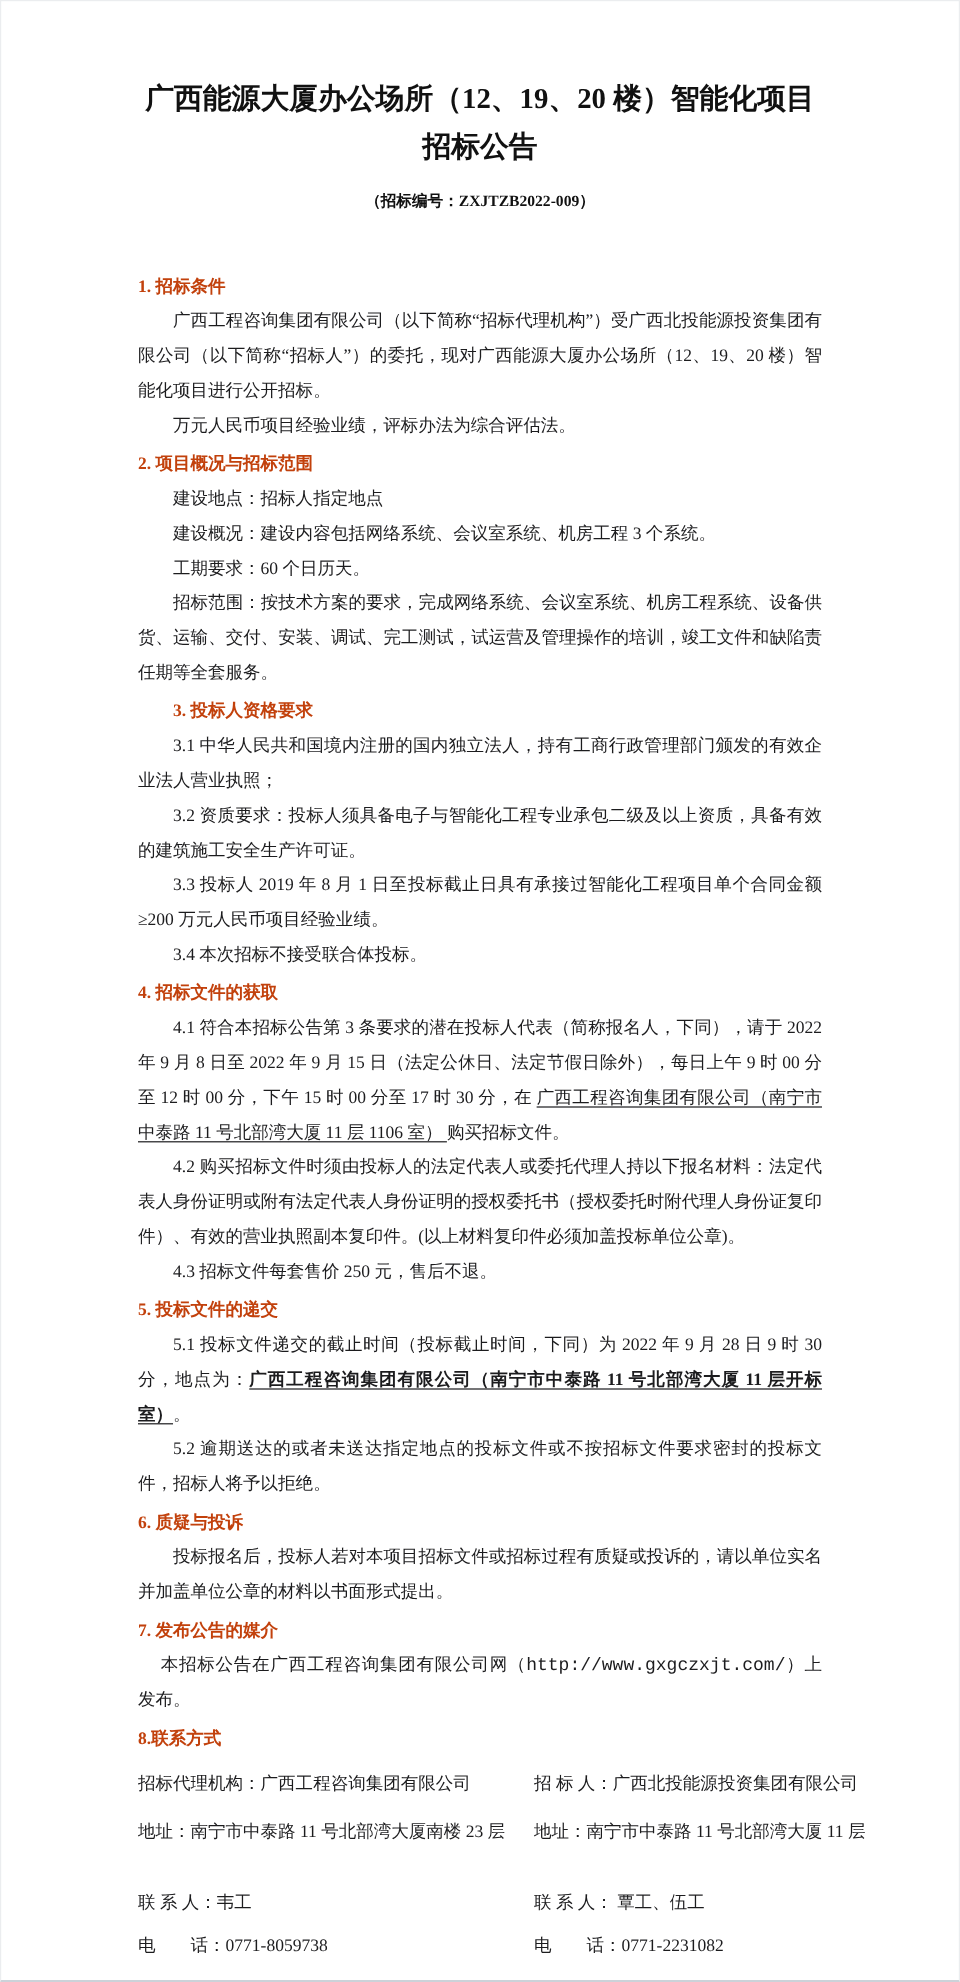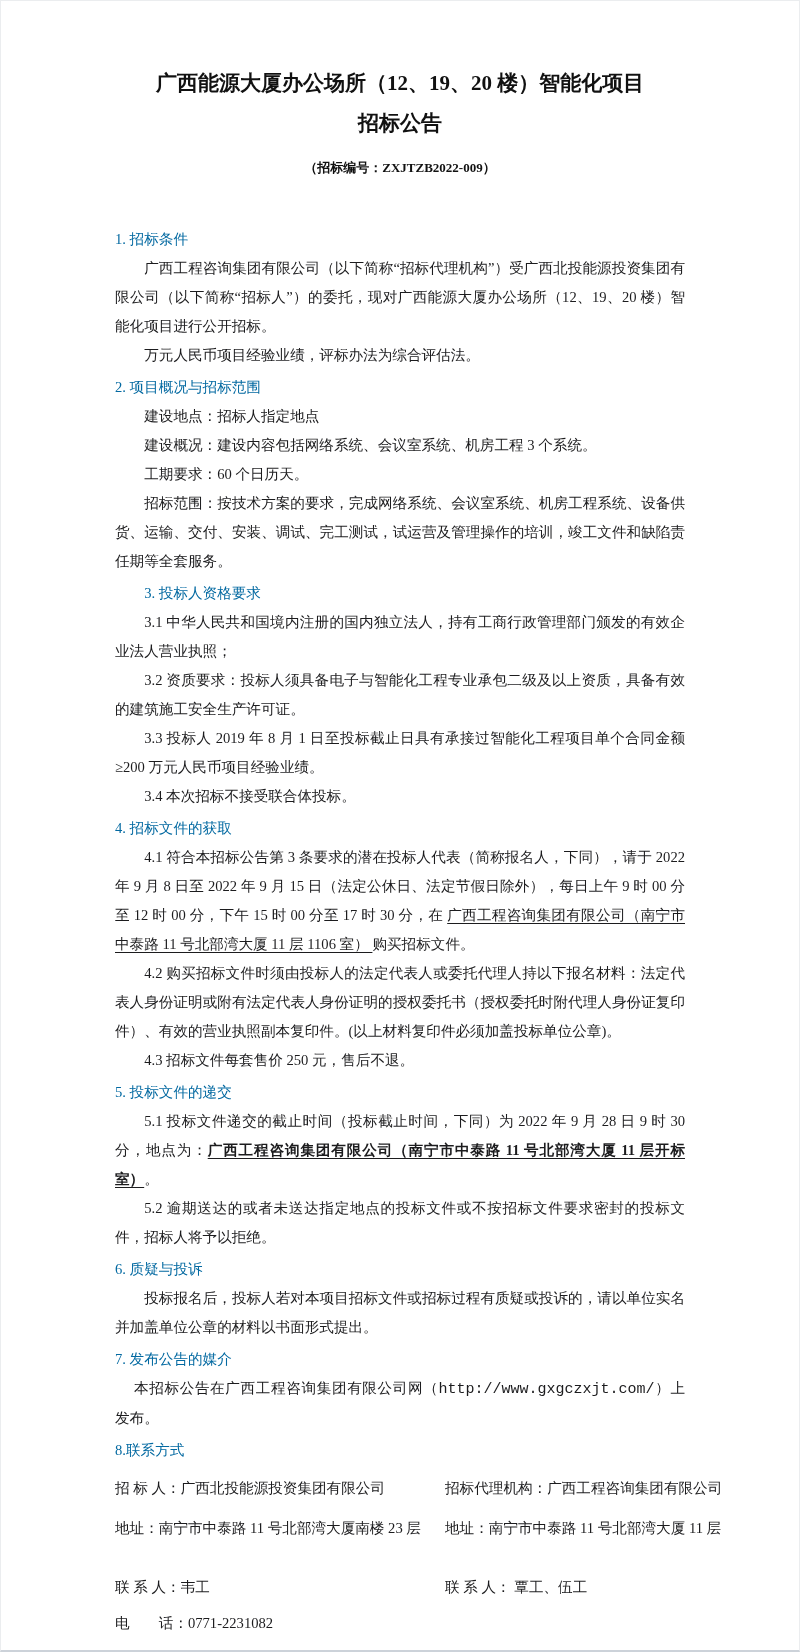--- a/index.html
+++ b/index.html
@@ -9,29 +9,29 @@
     box-sizing:border-box;
     background:#ffffff;
     border:1px solid #ebedef;
     border-bottom:2px solid #ccd2d9;
     font-family:"Liberation Serif","DejaVu Serif",serif;
     color:#1c1c1e;
     overflow:hidden;
   }
   .content{padding:62px 114px 0 114px;}
   .doc-title{
-    font-size:21px;font-weight:700;color:#111;
+    font-size:24px;font-weight:700;color:#111;
     text-align:center;line-height:40px;margin:0;
   }
   .tender-no{
     font-size:13px;font-weight:700;color:#111;
     text-align:center;line-height:22px;margin-top:14px;
   }
   .body-text{margin-top:46px;font-size:14.6px;line-height:29px;text-align:justify;}
-  .sec-head{font-weight:400;color:#0369a1;margin:3px 0 0 0;}
+  .sec-head{font-weight:700;color:#c2410c;margin:3px 0 0 0;}
   .sec-head.indented{margin-left:2em;}
   p.para{margin:0;}
   .indent{text-indent:2em;}
   .indent-sm{text-indent:1.3em;}
   .u{text-decoration:underline;text-underline-offset:3px;}
   .bu{font-weight:700;text-decoration:underline;text-underline-offset:3px;}
   .mono{font-family:"Liberation Mono","DejaVu Sans Mono",monospace;font-size:15px;}
   .contacts{margin-top:9px;}
   .c-row{display:grid;grid-template-columns:330px 1fr;line-height:29px;}
   .c-row.r2{margin-top:11px;}
@@ -79,31 +79,32 @@
       <div class="sec-head">6. 质疑与投诉</div>
       <p class="para indent">投标报名后，投标人若对本项目招标文件或招标过程有质疑或投诉的，请以单位实名并加盖单位公章的材料以书面形式提出。</p>
 
       <div class="sec-head">7. 发布公告的媒介</div>
       <p class="para indent-sm"><span>本招标公告在广西工程咨询集团有限公司网（</span><span class="mono">http://www.gxgczxjt.com/</span><span>）上发布。</span></p>
 
       <div class="sec-head">8.联系方式</div>
 
       <div class="contacts">
         <div class="c-row r1">
+          <div class="c-cell">招标代理机构：广西工程咨询集团有限公司</div>
           <div class="c-cell">招 标 人：广西北投能源投资集团有限公司</div>
-          <div class="c-cell">招标代理机构：广西工程咨询集团有限公司</div>
         </div>
         <div class="c-row r2">
           <div class="c-cell">地址：南宁市中泰路 11 号北部湾大厦南楼 23 层</div>
           <div class="c-cell">地址：南宁市中泰路 11 号北部湾大厦 11 层</div>
         </div>
         <div class="c-row r3">
           <div class="c-cell">联 系 人：韦工</div>
           <div class="c-cell">联 系 人： 覃工、伍工</div>
         </div>
         <div class="c-row r4">
+          <div class="c-cell">电　　话：0771-8059738</div>
           <div class="c-cell">电　　话：0771-2231082</div>
         </div>
       </div>
 
     </div>
   </div>
 </div>
 
 </body></html>

